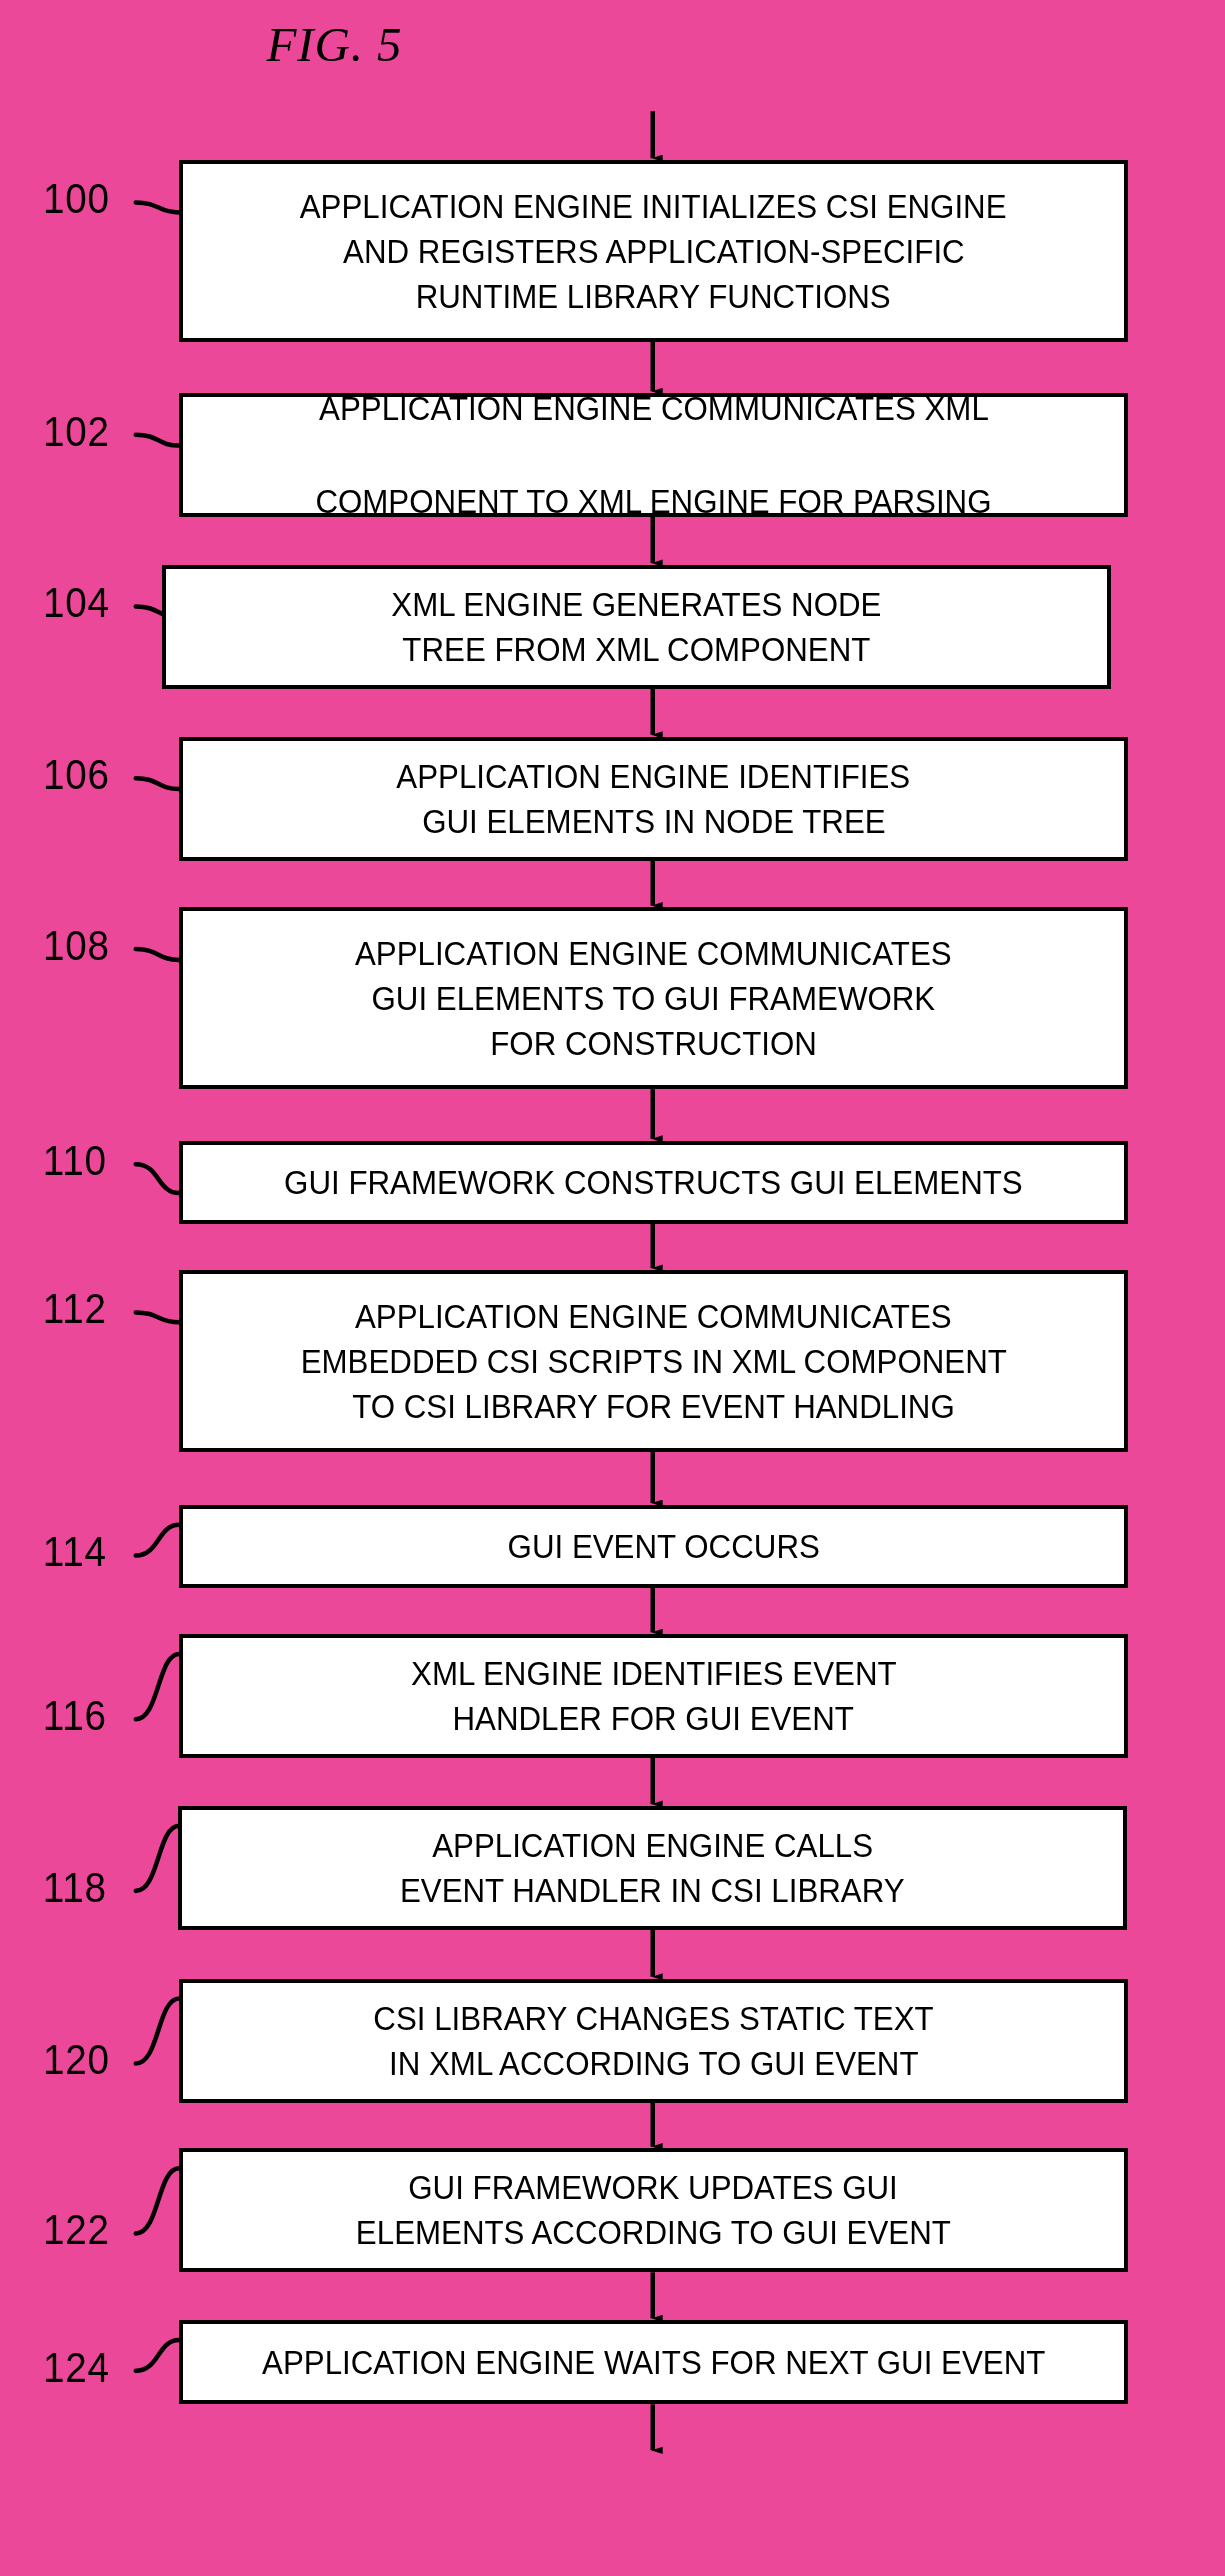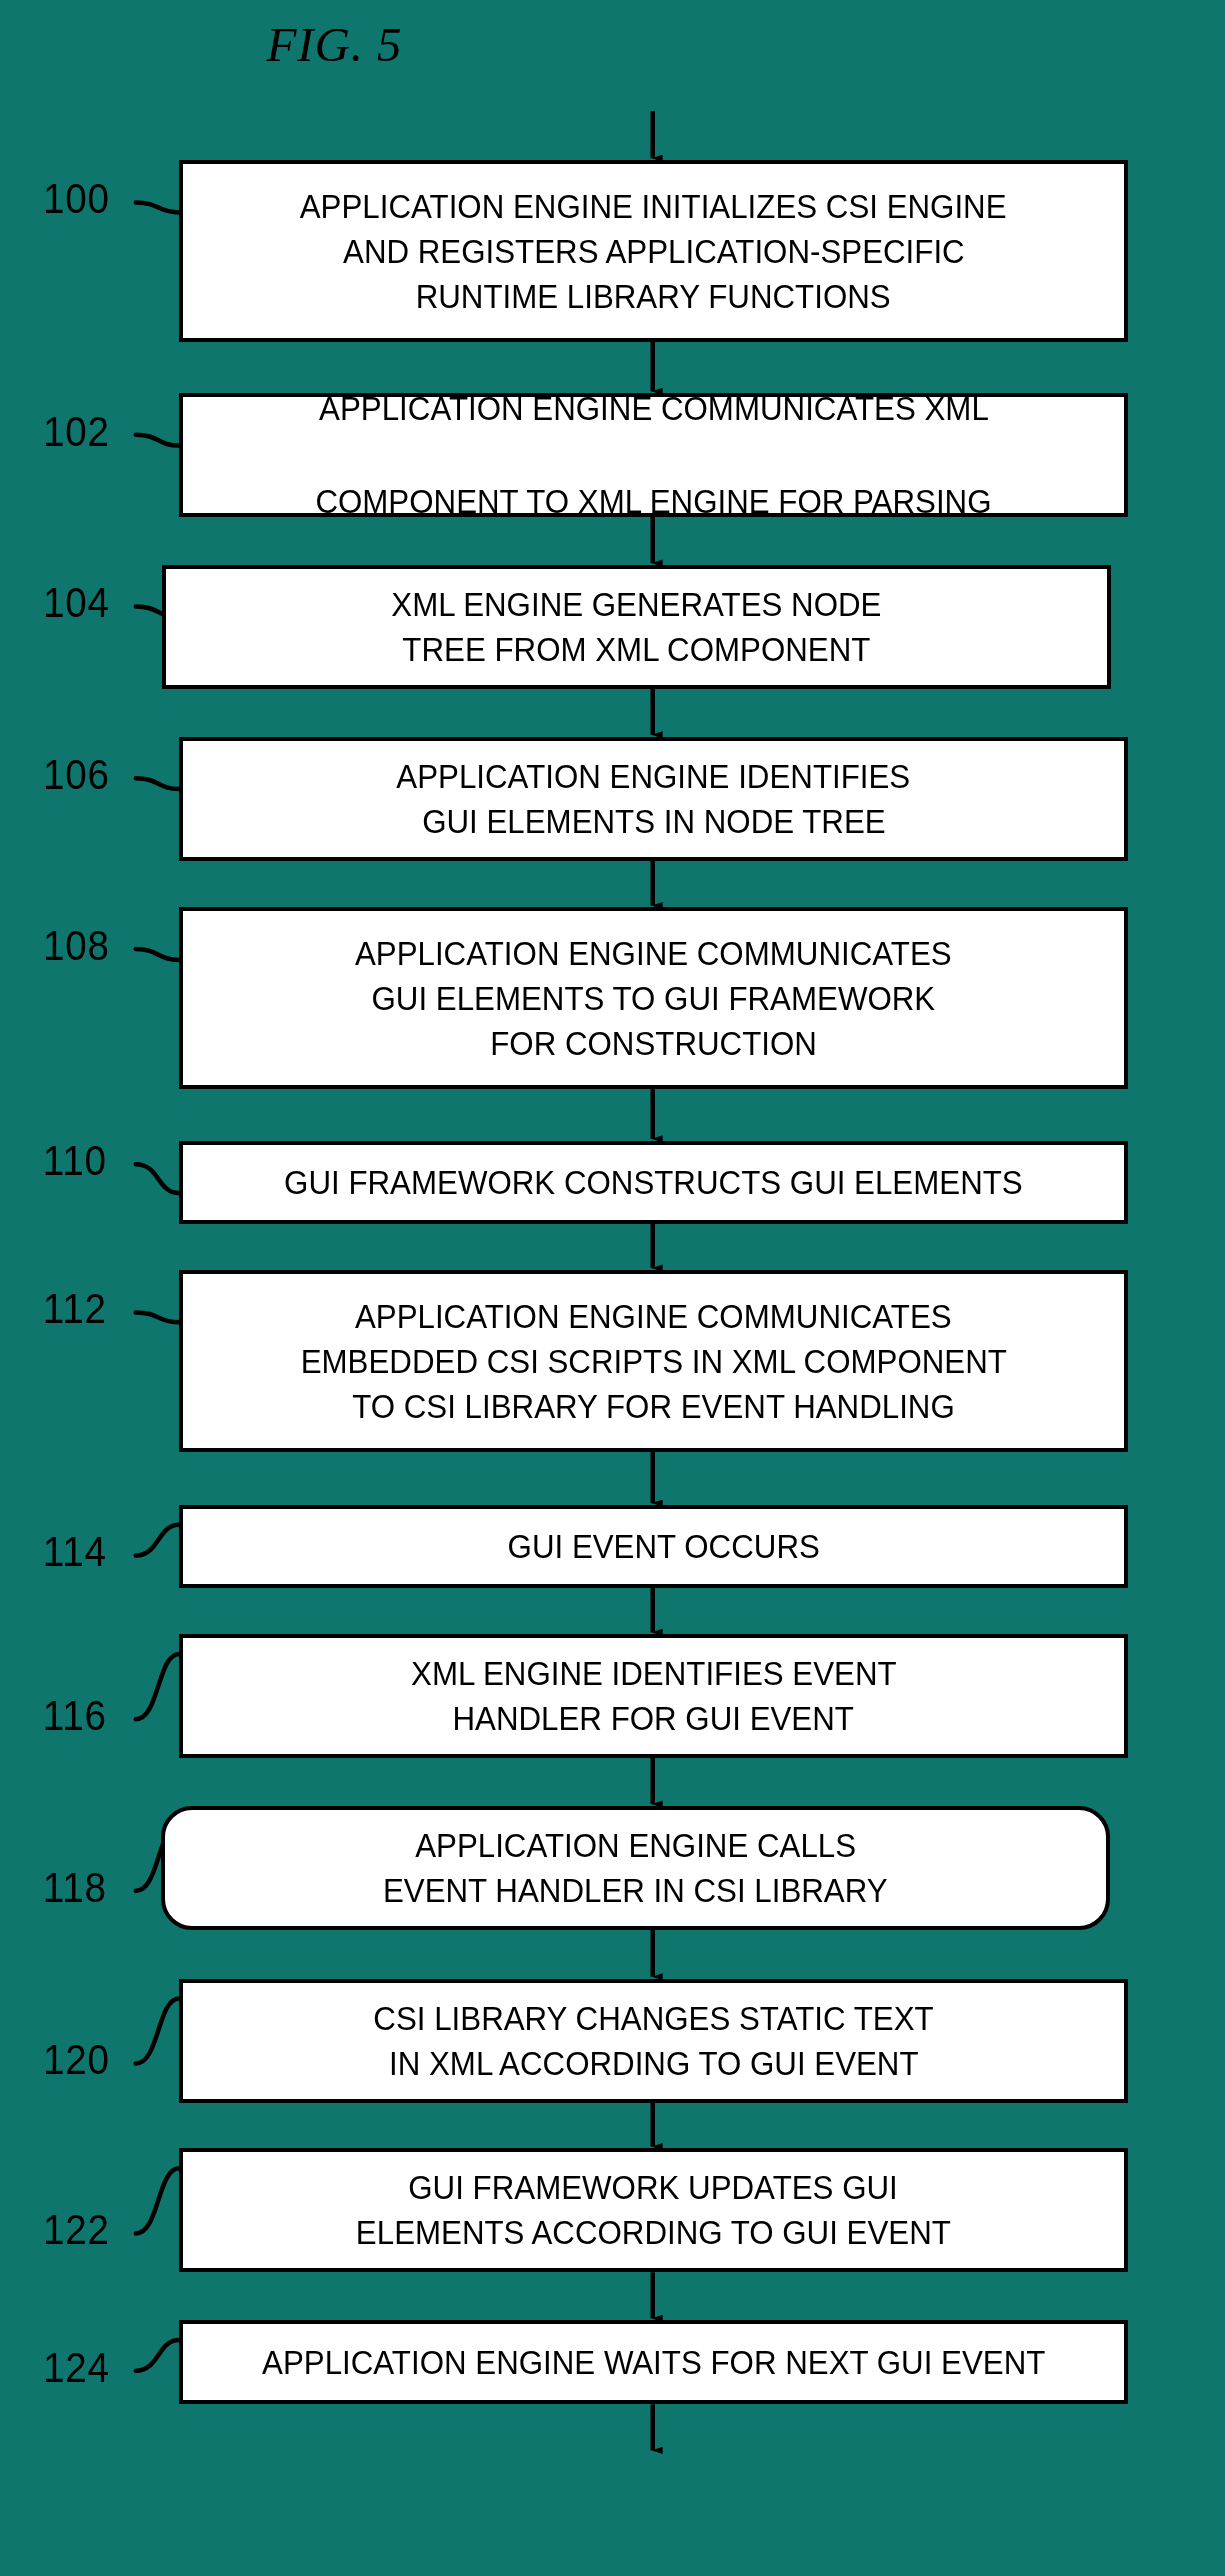--- a/index.html
+++ b/index.html
@@ -8,21 +8,21 @@
     background: #ffffff;
   }
   body {
     font-family: "Liberation Sans", sans-serif;
     color: #000000;
   }
   #page {
     position: relative;
     width: 1226px;
     height: 2576px;
-    background: #0f766e;
+    background: #ec4899;
     overflow: hidden;
   }
   #figure-title {
     position: absolute;
     left: 172px;
     top: 16.3px;
     width: 325px;
     text-align: center;
     font-family: "Liberation Serif", serif;
     font-style: italic;
@@ -170,21 +170,21 @@
       <div class="ref-num" style="left: 40px; top: 1285px;">112</div>
       <div class="proc-box" style="left: 179px; top: 1505px; width: 949px; height: 83px; padding-left: 20px;">
         <div class="line">GUI EVENT OCCURS</div>
       </div>
       <div class="ref-num" style="left: 40px; top: 1528px;">114</div>
       <div class="proc-box" style="left: 179px; top: 1634px; width: 949px; height: 124px;">
         <div class="line">XML ENGINE IDENTIFIES EVENT</div>
         <div class="line">HANDLER FOR GUI EVENT</div>
       </div>
       <div class="ref-num" style="left: 40px; top: 1692px;">116</div>
-      <div class="proc-box" style="left: 161px; top: 1806px; width: 949px; height: 124px; border-radius: 31px;">
+      <div class="proc-box" style="left: 178px; top: 1806px; width: 949px; height: 124px;">
         <div class="line">APPLICATION ENGINE CALLS</div>
         <div class="line">EVENT HANDLER IN CSI LIBRARY</div>
       </div>
       <div class="ref-num" style="left: 40px; top: 1864px;">118</div>
       <div class="proc-box" style="left: 179px; top: 1979px; width: 949px; height: 124px;">
         <div class="line">CSI LIBRARY CHANGES STATIC TEXT</div>
         <div class="line">IN XML ACCORDING TO GUI EVENT</div>
       </div>
       <div class="ref-num" style="left: 40px; top: 2036px;">120</div>
       <div class="proc-box" style="left: 179px; top: 2148px; width: 949px; height: 124px;">

